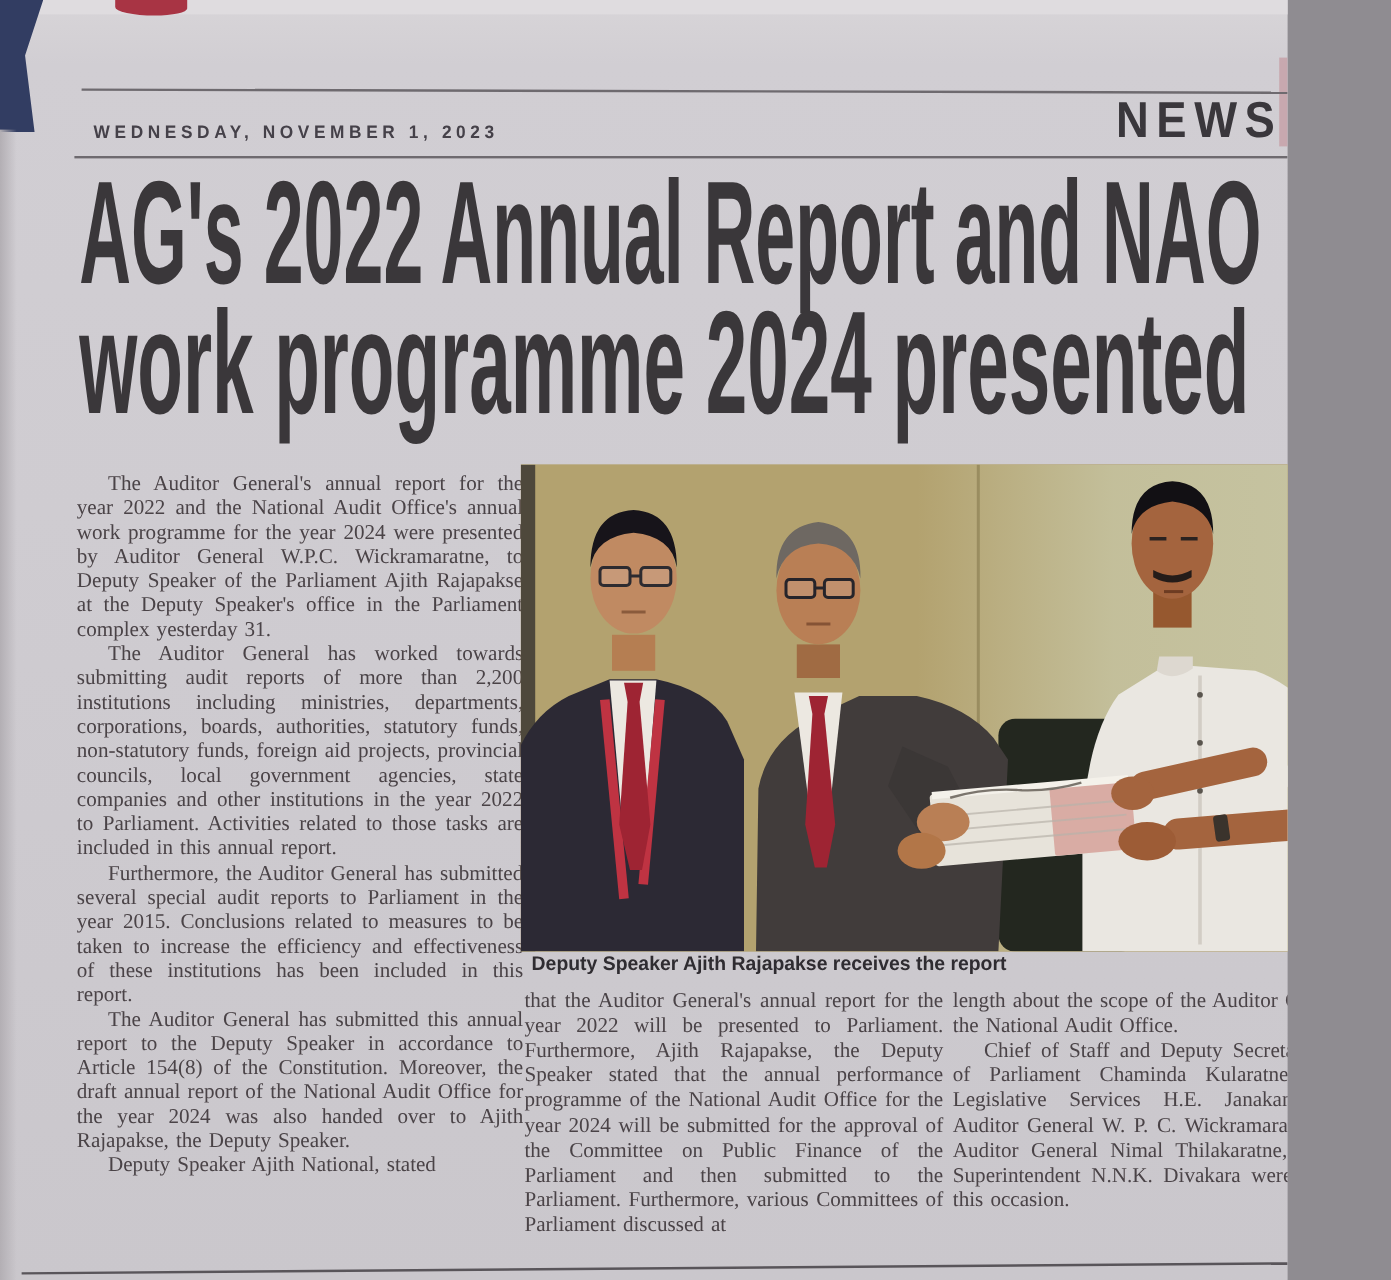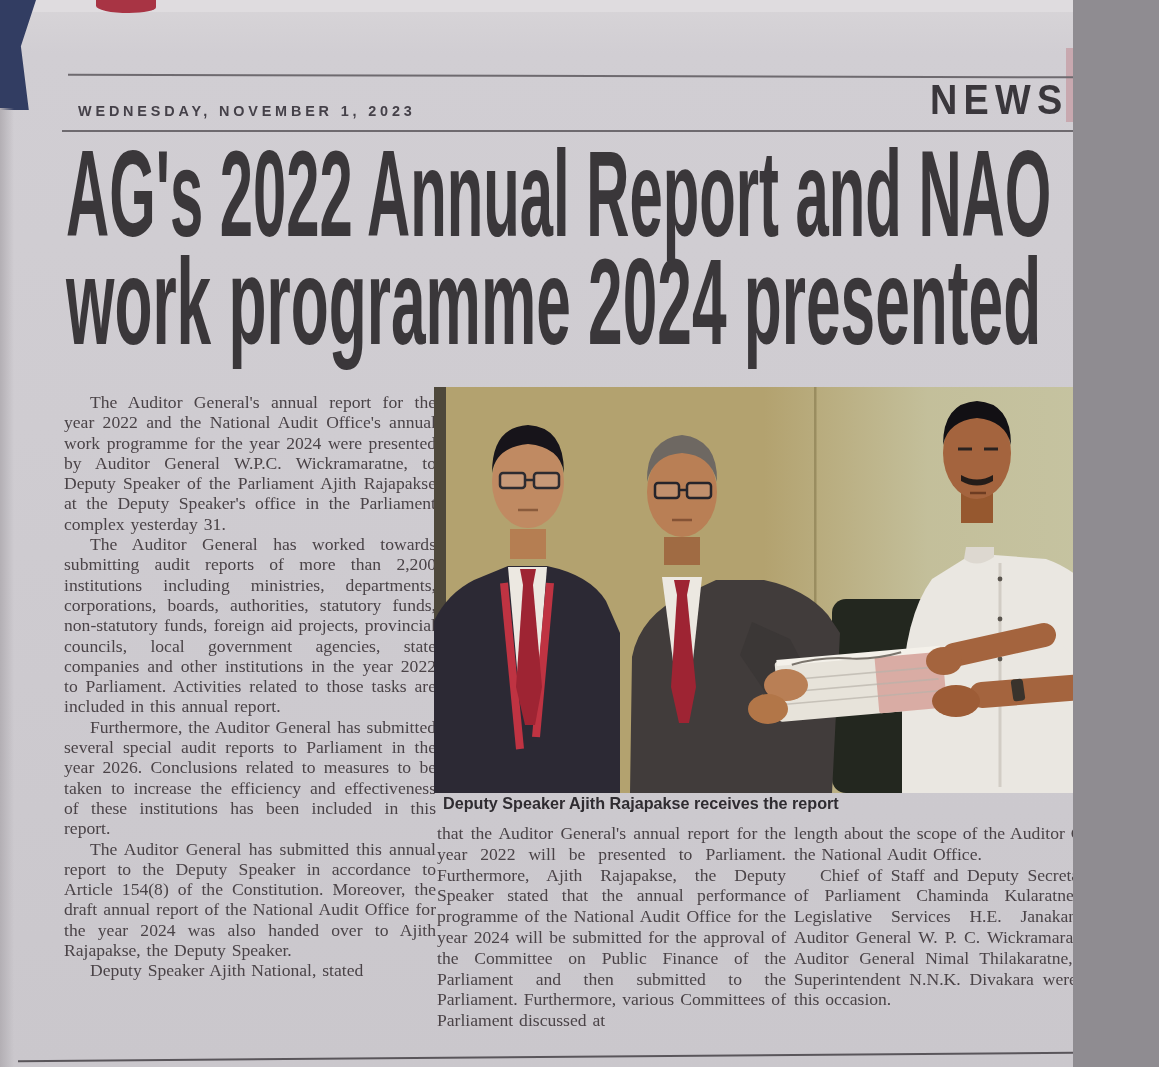--- a/index.html
+++ b/index.html
@@ -64,21 +64,21 @@
   <div class="news">NEWS</div>
   <div class="rule rule-mid"></div>
   <div class="vrule"></div>
 
   <div class="hl hl1">AG's 2022 Annual Report and NAO</div>
   <div class="hl hl2">work programme 2024 presented</div>
 
   <div class="col col-left">
     <p>The Auditor General's annual report for the year 2022 and the National Audit Office's annual work programme for the year 2024 were presented by Auditor General W.P.C. Wickramaratne, to Deputy Speaker of the Parliament Ajith Rajapakse at the Deputy Speaker's office in the Parliament complex yesterday 31.</p>
     <p>The Auditor General has worked towards submitting audit reports of more than 2,200 institutions including ministries, departments, corporations, boards, authorities, statutory funds, non-statutory funds, foreign aid projects, provincial councils, local government agencies, state companies and other institutions in the year 2022 to Parliament. Activities related to those tasks are included in this annual report.</p>
-    <p>Furthermore, the Auditor General has submitted several special audit reports to Parliament in the year 2026. Conclusions related to measures to be taken to increase the efficiency and effectiveness of these institutions has been included in this report.</p>
+    <p>Furthermore, the Auditor General has submitted several special audit reports to Parliament in the year 2015. Conclusions related to measures to be taken to increase the efficiency and effectiveness of these institutions has been included in this report.</p>
     <p>The Auditor General has submitted this annual report to the Deputy Speaker in accordance to Article 154(8) of the Constitution. Moreover, the draft annual report of the National Audit Office for the year 2024 was also handed over to Ajith Rajapakse, the Deputy Speaker.</p>
     <p>Deputy Speaker Ajith National, stated</p>
   </div>
 
   <figure class="photo">
     <svg width="694" height="406" viewBox="0 0 694 406" xmlns="http://www.w3.org/2000/svg">
       <defs>
         <linearGradient id="gradRight" x1="0" y1="0" x2="1" y2="0">
           <stop offset="0" stop-opacity="0" stop-color="#c6c4a2"></stop>
           <stop offset="0.45" stop-opacity="0.85" stop-color="#c6c4a2"></stop>

